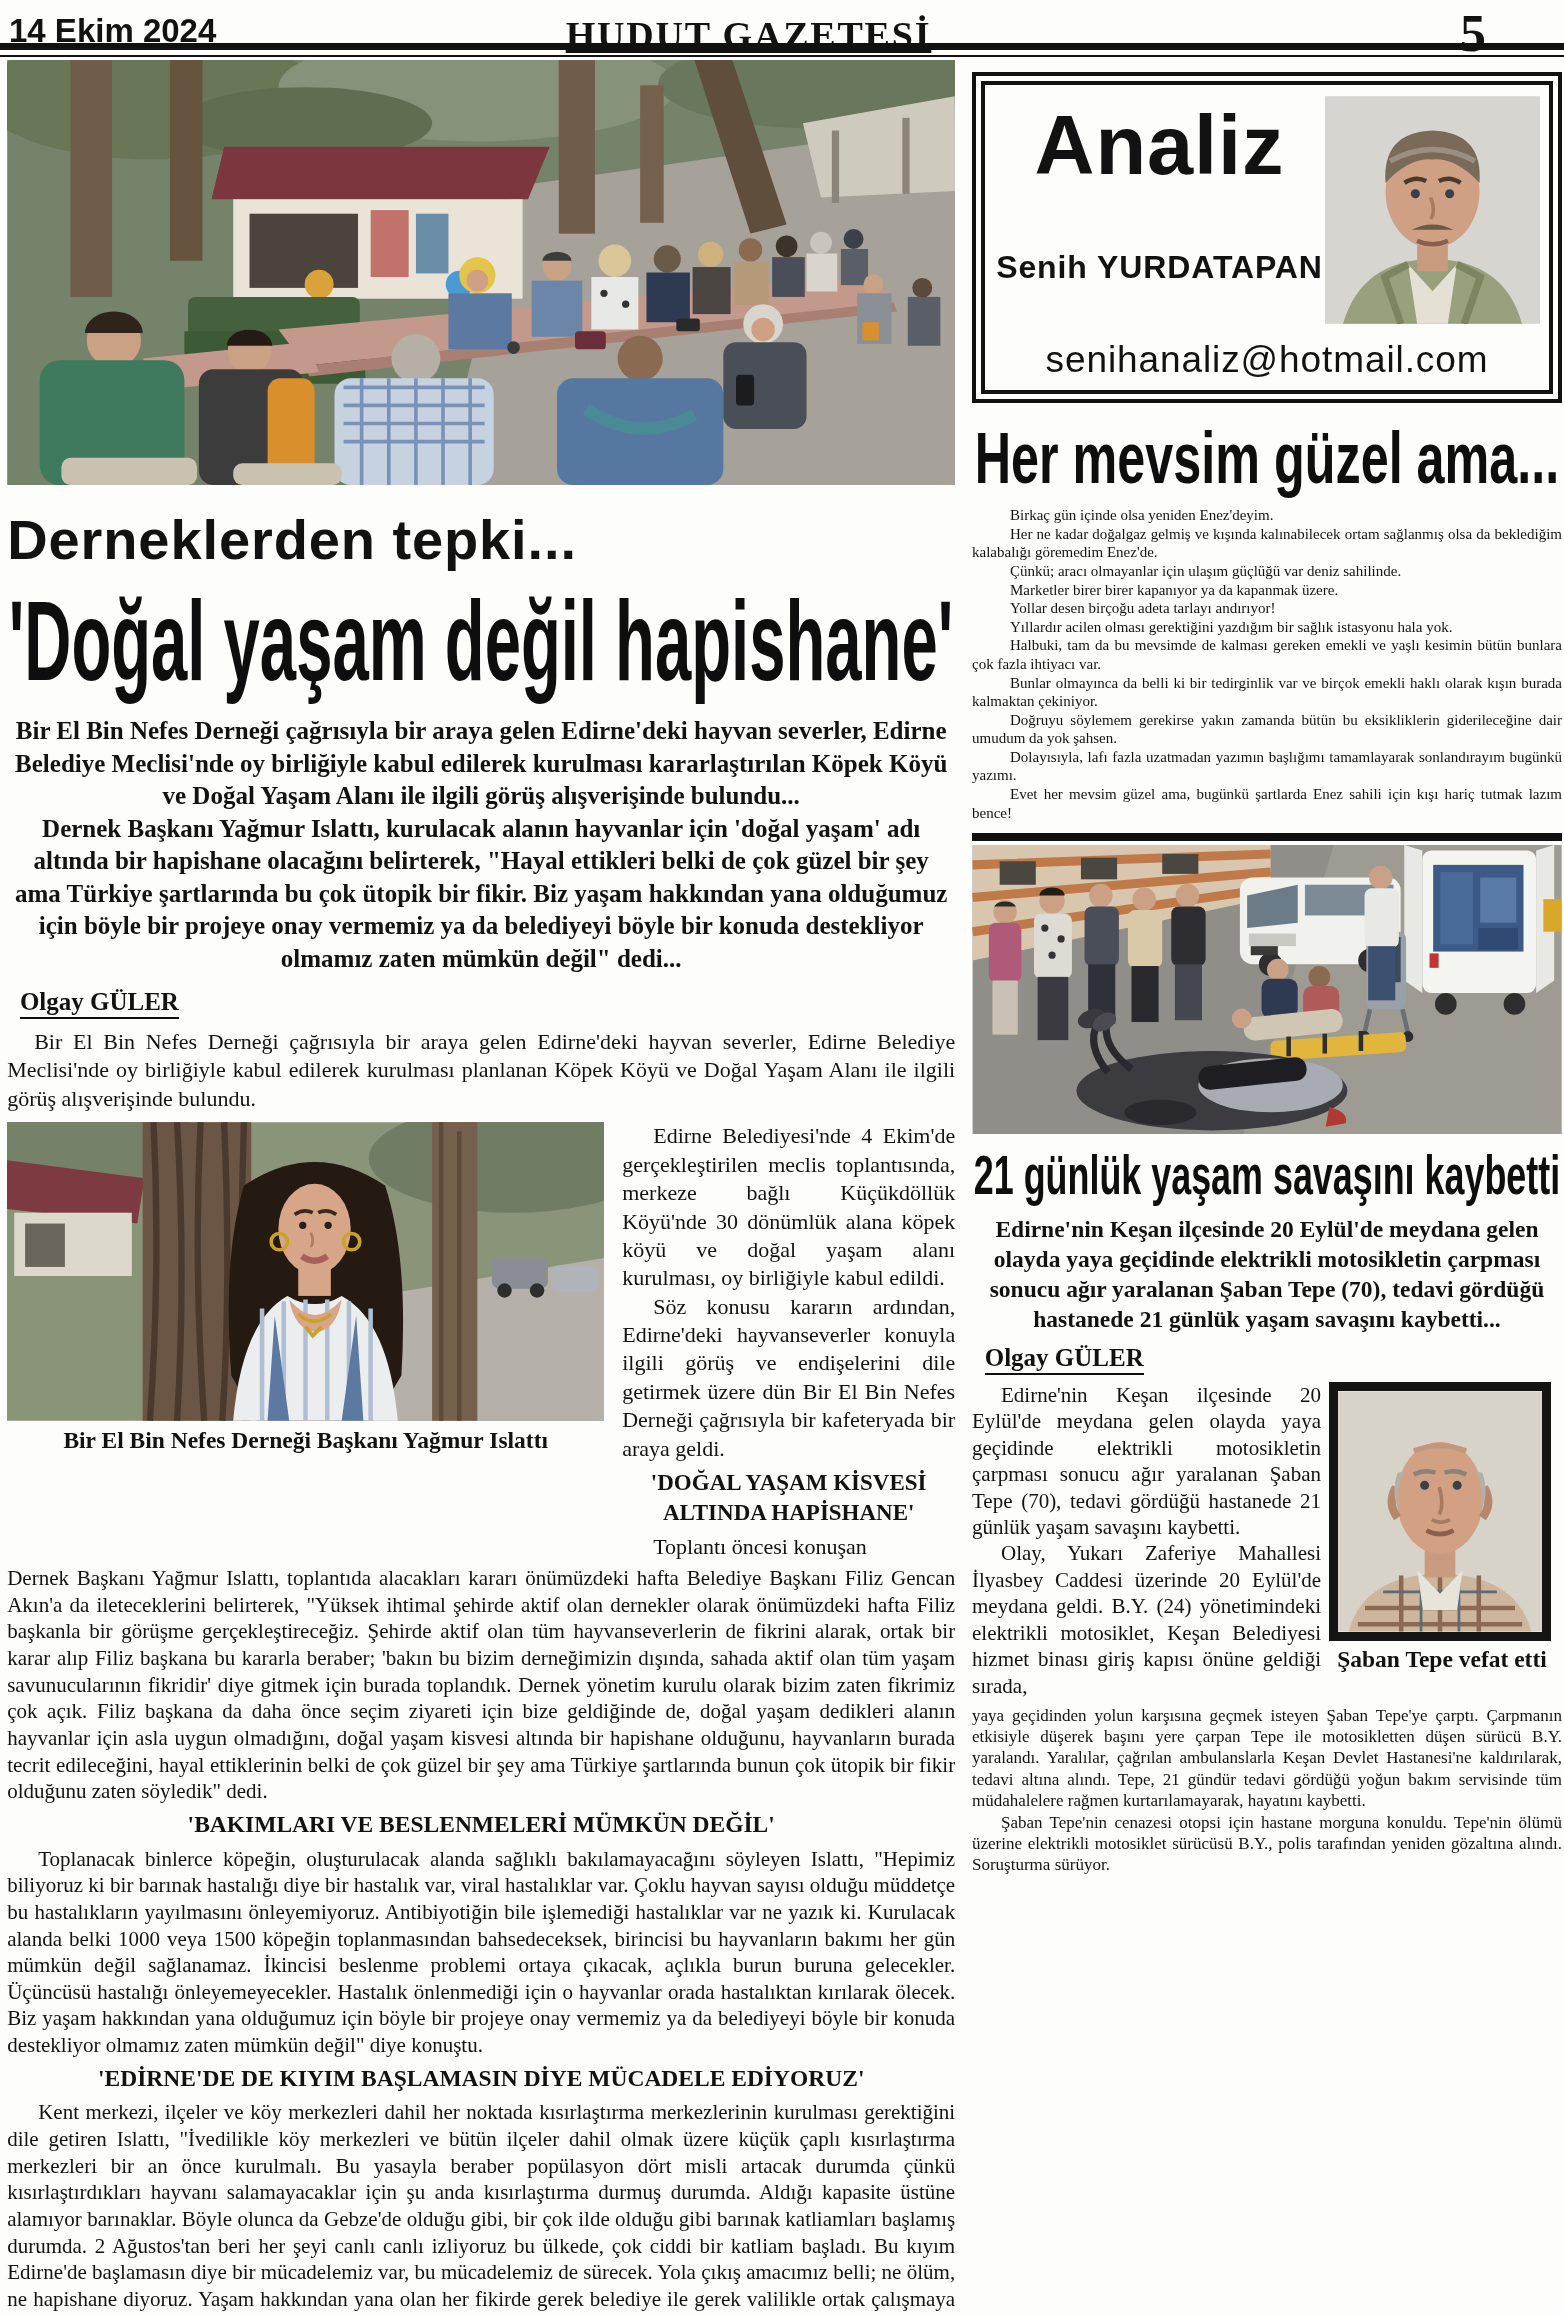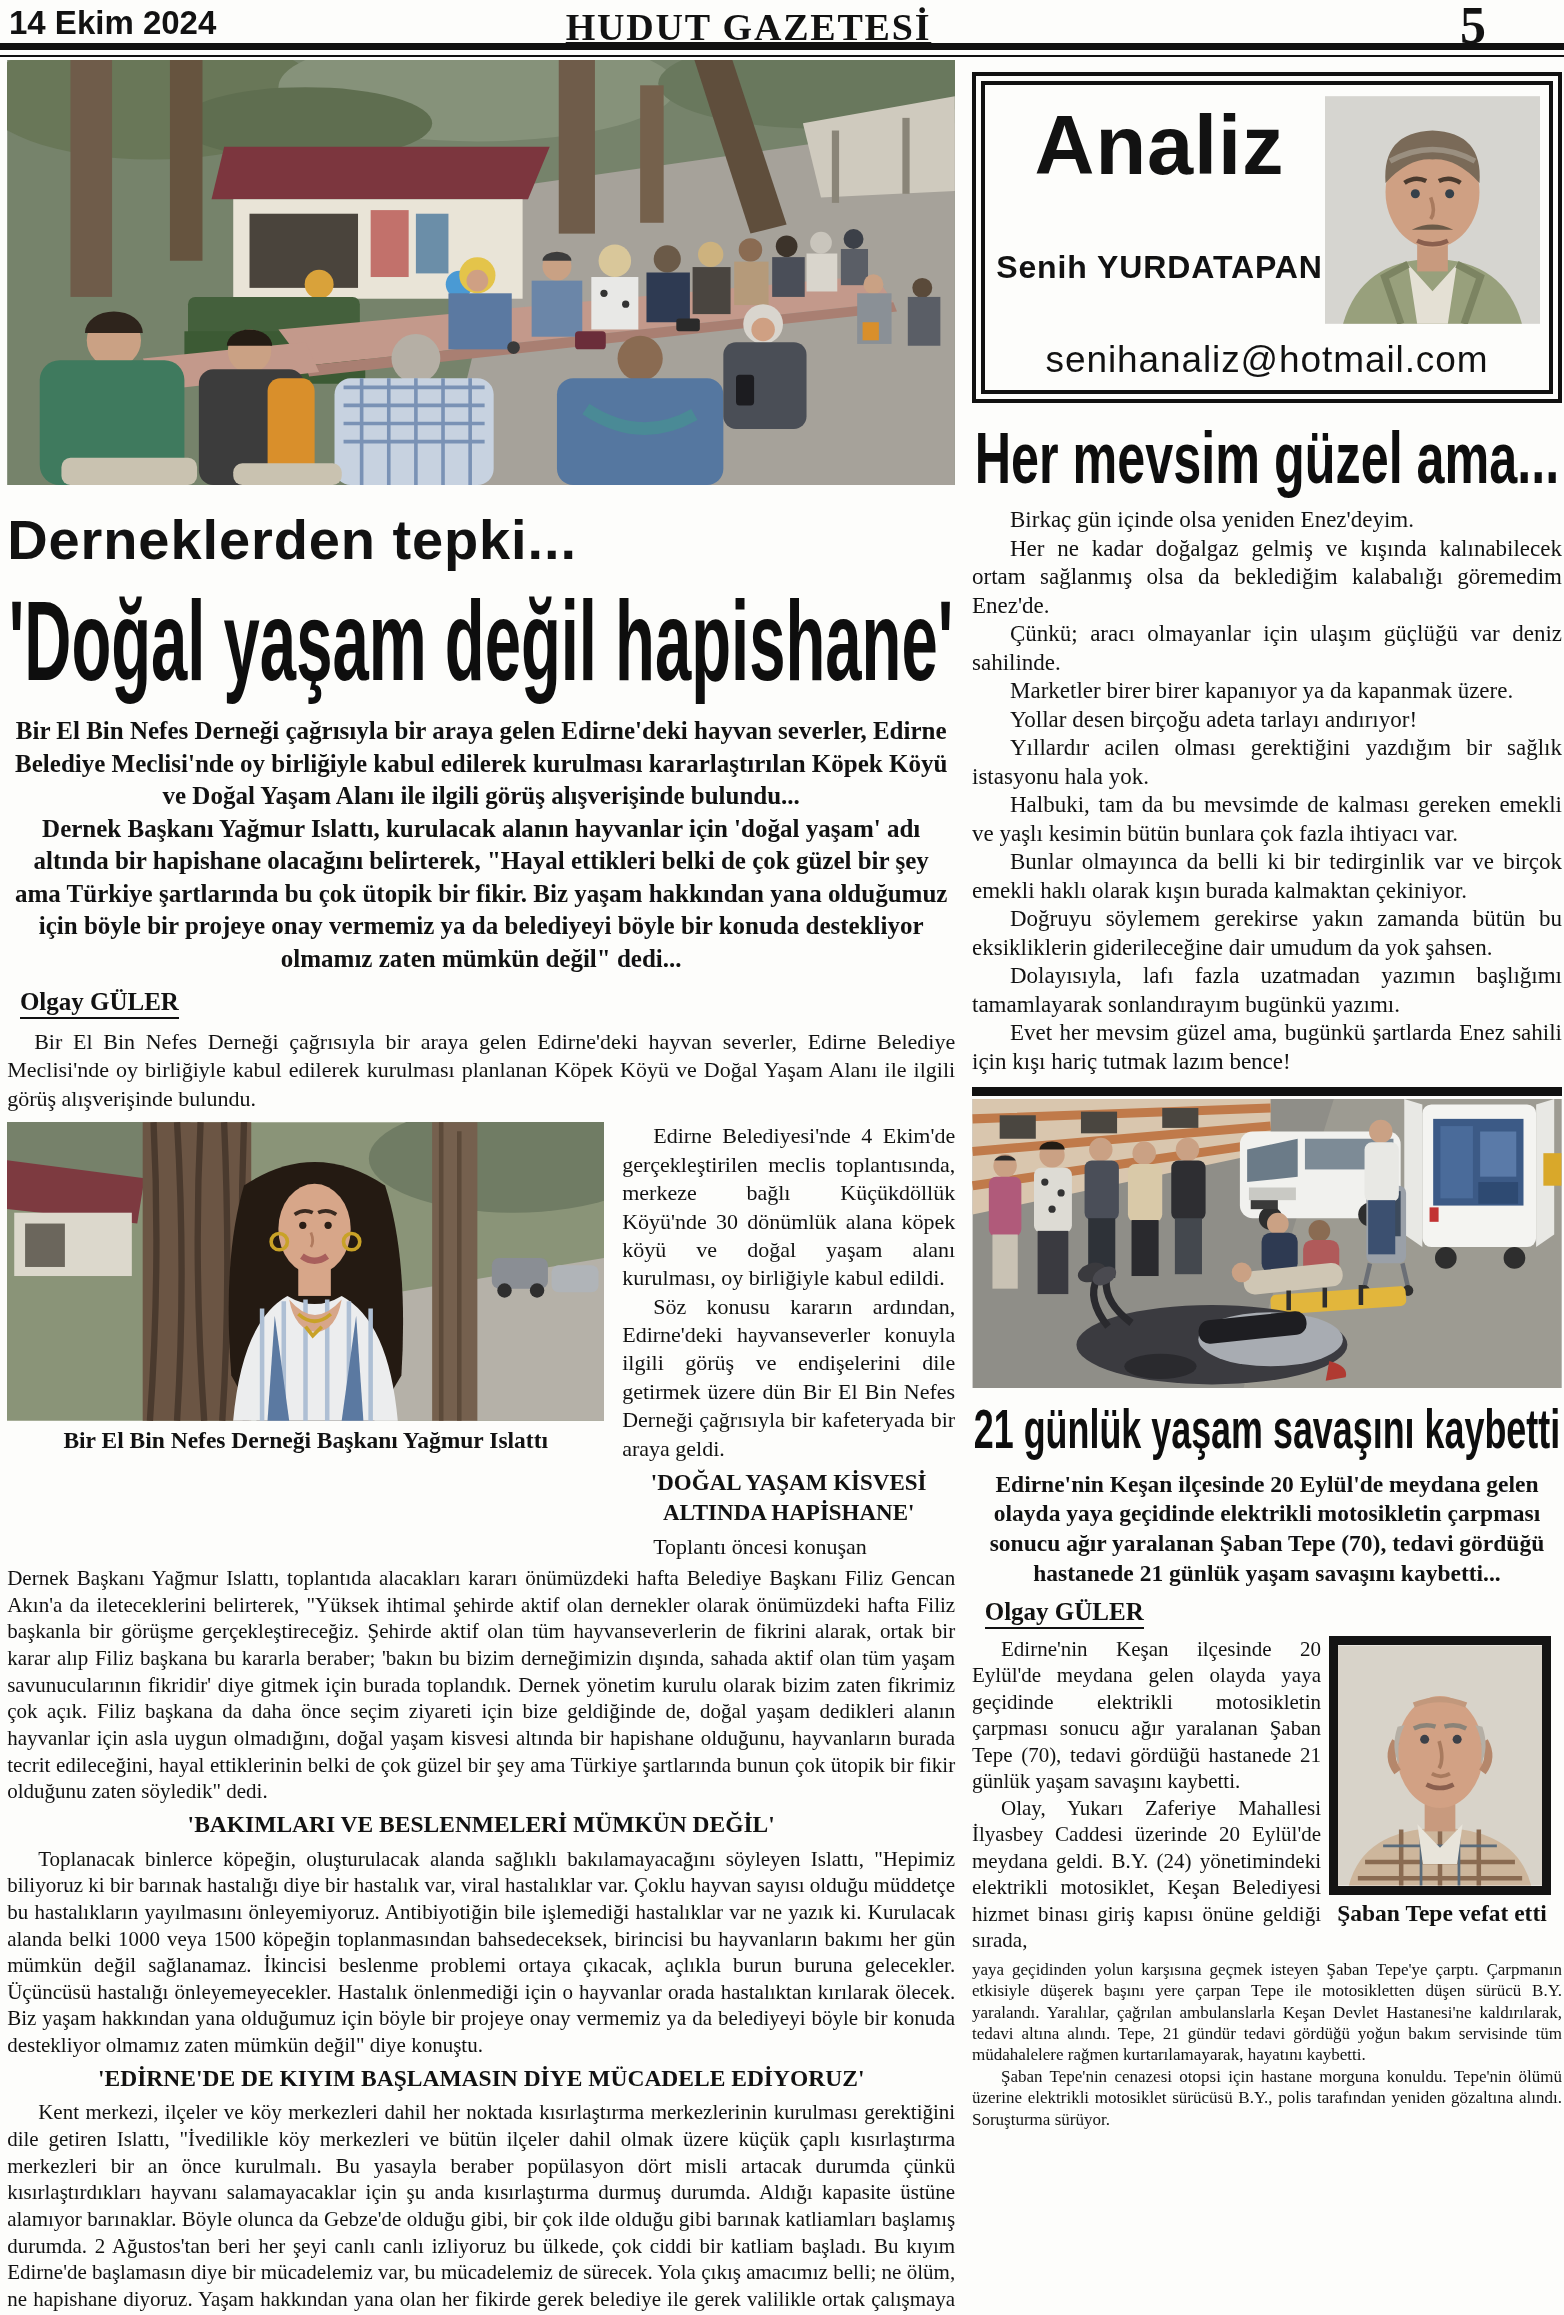--- a/index.html
+++ b/index.html
@@ -1,20 +1,20 @@
 <!DOCTYPE html>
 <html style="font-size:14.5px"><head>
 <meta charset="utf-8">
 <style>
   html,body{margin:0;padding:0;background:#888;}
   .page{position:relative;width:1565px;height:2316px;background:#fdfdfb;overflow:hidden;
         font-family:"Liberation Serif",serif;color:#121212;}
   .sans{font-family:"Liberation Sans",sans-serif;}
   
-  .masthead{position:absolute;left:0;top:0;width:1497px;height:42px;}
+  .masthead{position:absolute;left:0;top:8px;width:1497px;height:42px;}
   .m-date{position:absolute;left:9px;top:3.6px;font-size:33px;font-weight:bold;}
   .m-title{position:absolute;left:0;right:0;top:5.4px;text-align:center;font-size:38px;font-weight:bold;letter-spacing:1.8px;text-decoration:underline;}
   .m-page{position:absolute;right:11px;top:-3.6px;font-size:52px;font-weight:bold;}
   .m-rule{position:absolute;left:0;top:43px;width:1565px;height:4.5px;border-top:7.2px solid #111;border-bottom:2.7px solid #111;}
   
   .colL{position:absolute;left:7.2px;top:60px;width:948px;}
   .colR{position:absolute;left:972px;top:72px;width:590px;}
   
   .kicker{font-size:56px;font-weight:600;margin:22px 0 0 0;letter-spacing:0.9px;}
   .bigheadline{display:block;margin-top:7.2px;}
@@ -34,21 +34,21 @@
   .bodytext .subhead{font-size:23.5px;margin:5.4px 0;}
   
   .analizbox{border:4.5px solid #111;padding:5.4px;}
   .analizinner{border:4.5px solid #111;padding:11px 9px 9px 9px;display:grid;
      grid-template-columns:1fr 215px;grid-template-areas:"t p" "a p" "e e";}
   .analiztitle{grid-area:t;font-size:83px;font-weight:800;text-align:center;line-height:1;letter-spacing:0.9px;margin-top:7.2px;}
   .analizauthor{grid-area:a;font-size:32px;font-weight:bold;text-align:center;margin-top:23.5px;letter-spacing:0.9px;}
   .analizphoto{grid-area:p;}
   .analizmail{grid-area:e;font-size:37px;text-align:center;margin-top:14.5px;letter-spacing:0.9px;}
   
-  .mevsimtext{margin-top:7.2px;font-size:23px;line-height:1.24;text-align:justify;}
+  .mevsimtext{margin-top:7.2px;font-size:15px;line-height:1.24;text-align:justify;}
   .mevsimtext p{margin:0;text-indent:38px;}
   .blackrule{height:8.1px;background:#111;margin-top:11px;}
   
   .lead2{margin:7.2px 5.4px 0 5.4px;text-align:center;font-weight:bold;font-size:23.5px;line-height:1.27;}
   .row2{display:flex;margin-top:3.6px;}
   .acol{width:349px;flex:0 0 349px;font-size:21px;line-height:1.26;text-align:justify;}
   .acol p{margin:0;text-indent:29px;}
   .tepewrap{margin-left:8px;width:226px;}
   .tepeframe{border:9px solid #141414;width:204px;}
   .endtext{margin-top:5.4px;font-size:17px;line-height:1.26;text-align:justify;}

